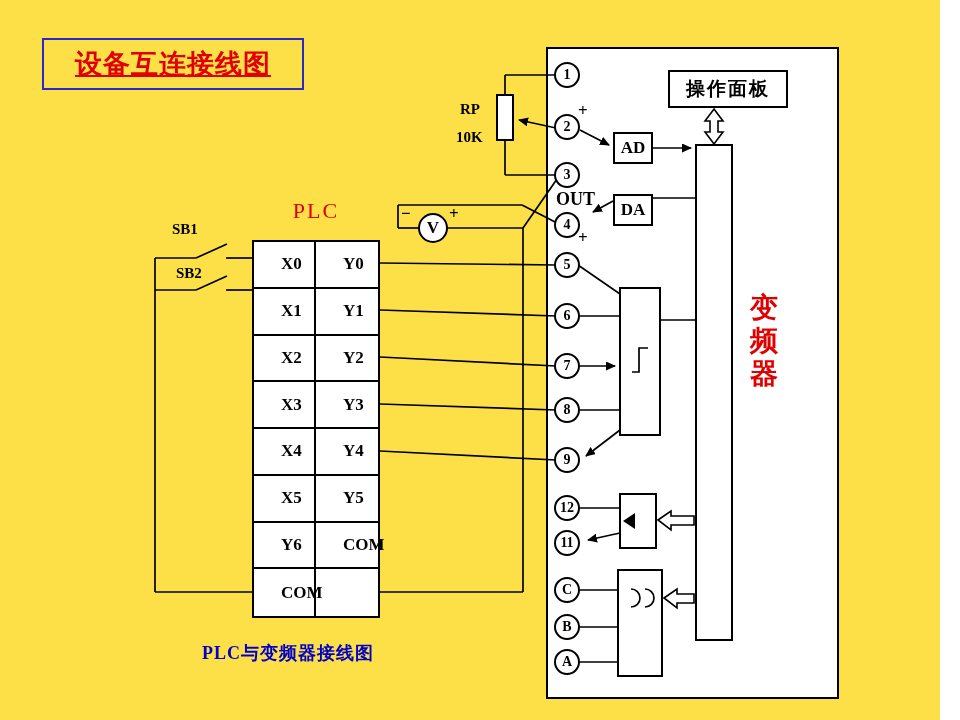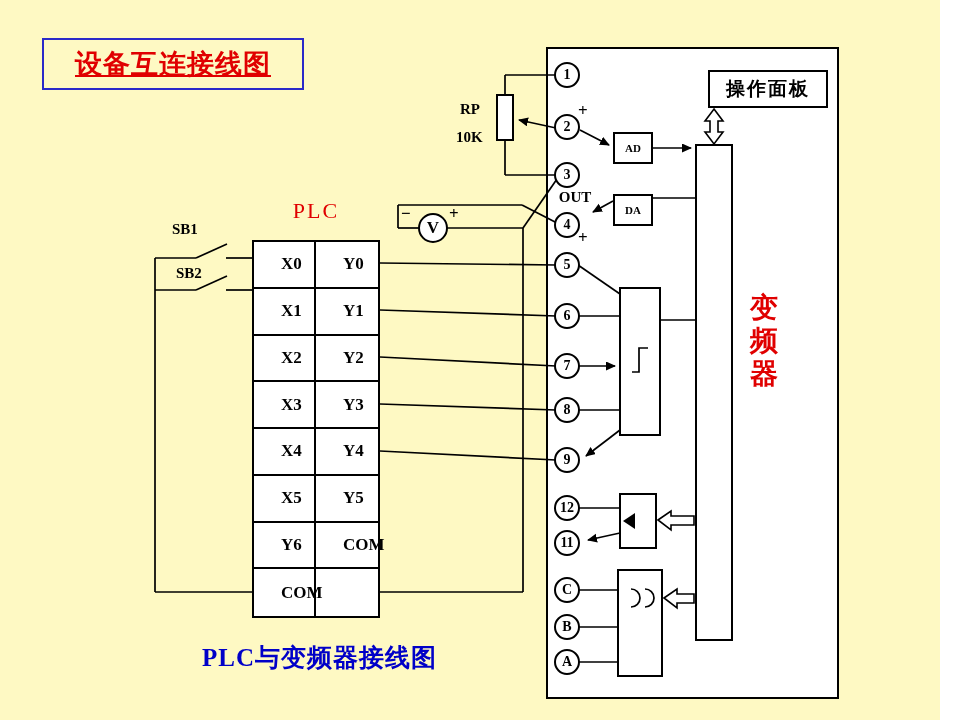--- a/index.html
+++ b/index.html
@@ -1,16 +1,16 @@
 <!DOCTYPE html>
 <html><head>
 <meta charset="utf-8">
 <style>
   html,body{margin:0;padding:0;background:#fff;}
-  .stage{position:relative;width:940px;height:720px;background:#fef9c3;overflow:hidden;
+  .stage{position:relative;width:940px;height:720px;background:#fde047;overflow:hidden;
          font-family:"Liberation Serif", serif;}
   .abs{position:absolute;}
 
   
   .title-box{left:42px;top:38px;width:258px;height:48px;border:2px solid #2a2ac8;
              display:flex;align-items:center;justify-content:center;}
   .title-text{color:#e00000;font-weight:bold;font-size:27px;text-decoration:underline;
               letter-spacing:1px;white-space:nowrap;}
 
   
@@ -27,34 +27,34 @@
   
   .lbl{font-weight:bold;font-size:15px;color:#000;white-space:nowrap;}
 
   
   .term{left:554px;width:26px;height:26px;border:2px solid #000;border-radius:50%;
         box-sizing:border-box;background:#fff;text-align:center;line-height:22px;
         font-weight:bold;font-size:14px;}
 
   
   .mini-box{border:2px solid #000;box-sizing:border-box;background:#fff;display:flex;
-            align-items:center;justify-content:center;font-weight:bold;font-size:11px;}
-  .panel-box{left:668px;top:70px;width:120px;height:38px;font-size:19px;letter-spacing:2px;margin-left:40px;}
+            align-items:center;justify-content:center;font-weight:bold;font-size:17px;}
+  .panel-box{left:668px;top:70px;width:120px;height:38px;font-size:19px;letter-spacing:2px;}
 
   .vlabel{left:419px;top:214px;width:28px;height:28px;text-align:center;line-height:28px;
           font-weight:bold;font-size:17px;}
   .sign{font-weight:bold;font-size:17px;color:#000;}
 
-  .out-lbl{left:556px;top:189px;width:38px;text-align:center;font-weight:bold;font-size:15px;}
+  .out-lbl{left:556px;top:189px;width:38px;text-align:center;font-weight:bold;font-size:18px;}
 
   .inv-name{left:746px;top:291px;width:36px;}
   .inv-name span{display:block;text-align:center;color:#e00000;font-weight:bold;
                  font-size:28px;line-height:33px;}
 
-  .caption{left:202px;top:641px;color:#0000c8;font-weight:bold;font-size:25px;
+  .caption{left:202px;top:641px;color:#0000c8;font-weight:bold;font-size:18px;
            letter-spacing:1px;white-space:nowrap;}
 </style>
 </head>
 <body>
 
 <div class="stage">
 
   <svg class="abs" style="left:0;top:0" width="960" height="720" viewBox="0 0 960 720">
     <defs>
       <marker id="arr" markerWidth="12" markerHeight="12" refX="9" refY="4.5" orient="auto" markerUnits="userSpaceOnUse">

